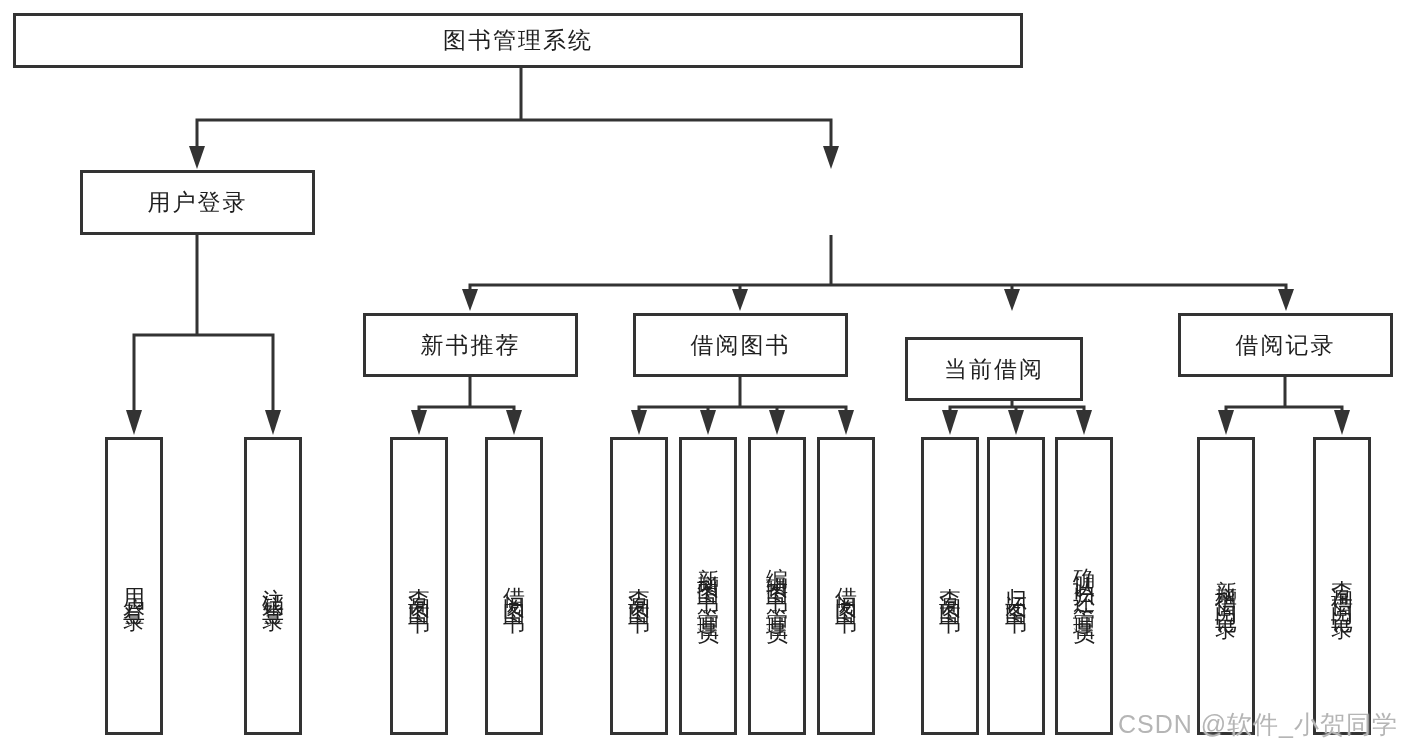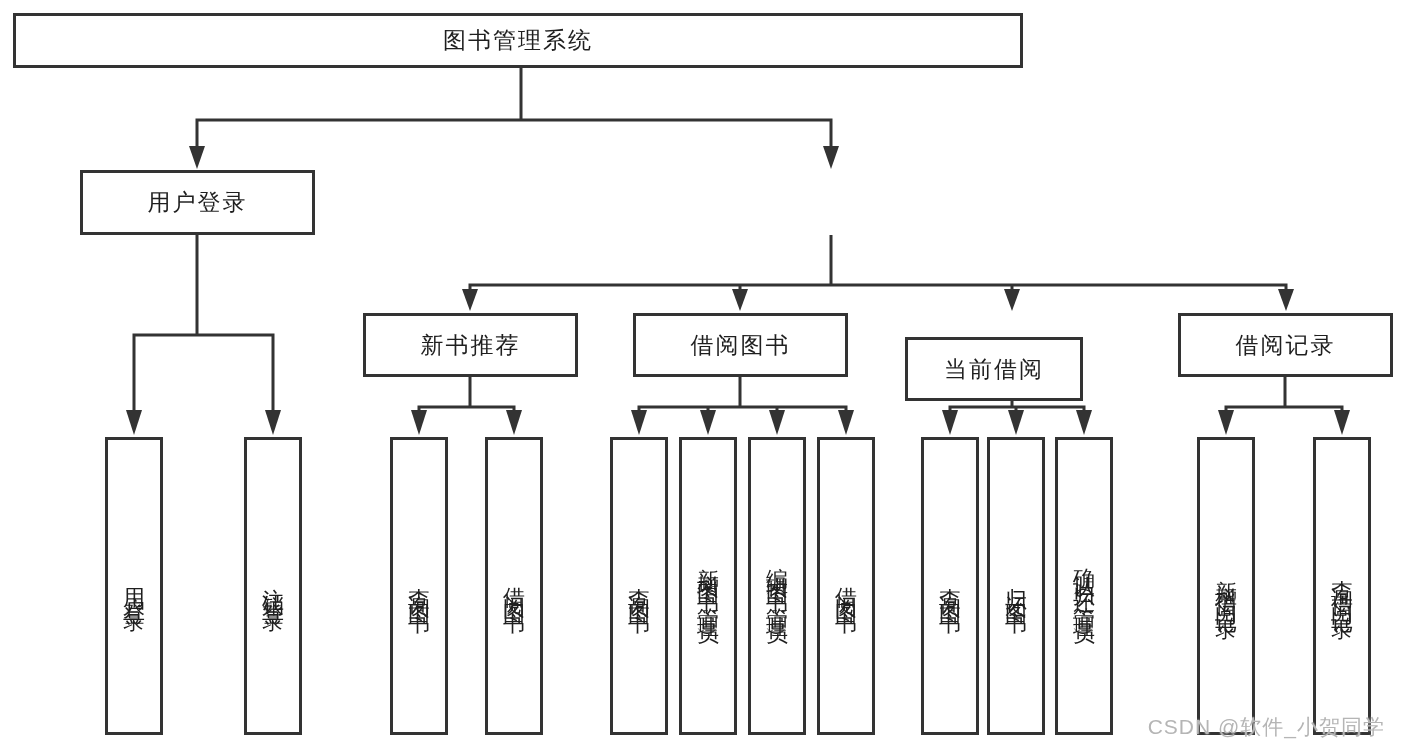--- a/index.html
+++ b/index.html
@@ -30,23 +30,23 @@
   }
   .node.v{
     writing-mode:vertical-rl;
     text-orientation:mixed;
     font-size:22px;
     letter-spacing:8px;
     line-height:1;
   }
   .watermark{
     position:absolute;
-    right:20px;
+    right:7px;
     bottom:6px;
-    font-size:21px;
+    font-size:25px;
     color:#b5b5b5;
     text-shadow:0 0 2px #ffffff;
     letter-spacing:1px;
     white-space:nowrap;
   }
 </style>
 </head>
 <body>
 
 <div id="canvas">

